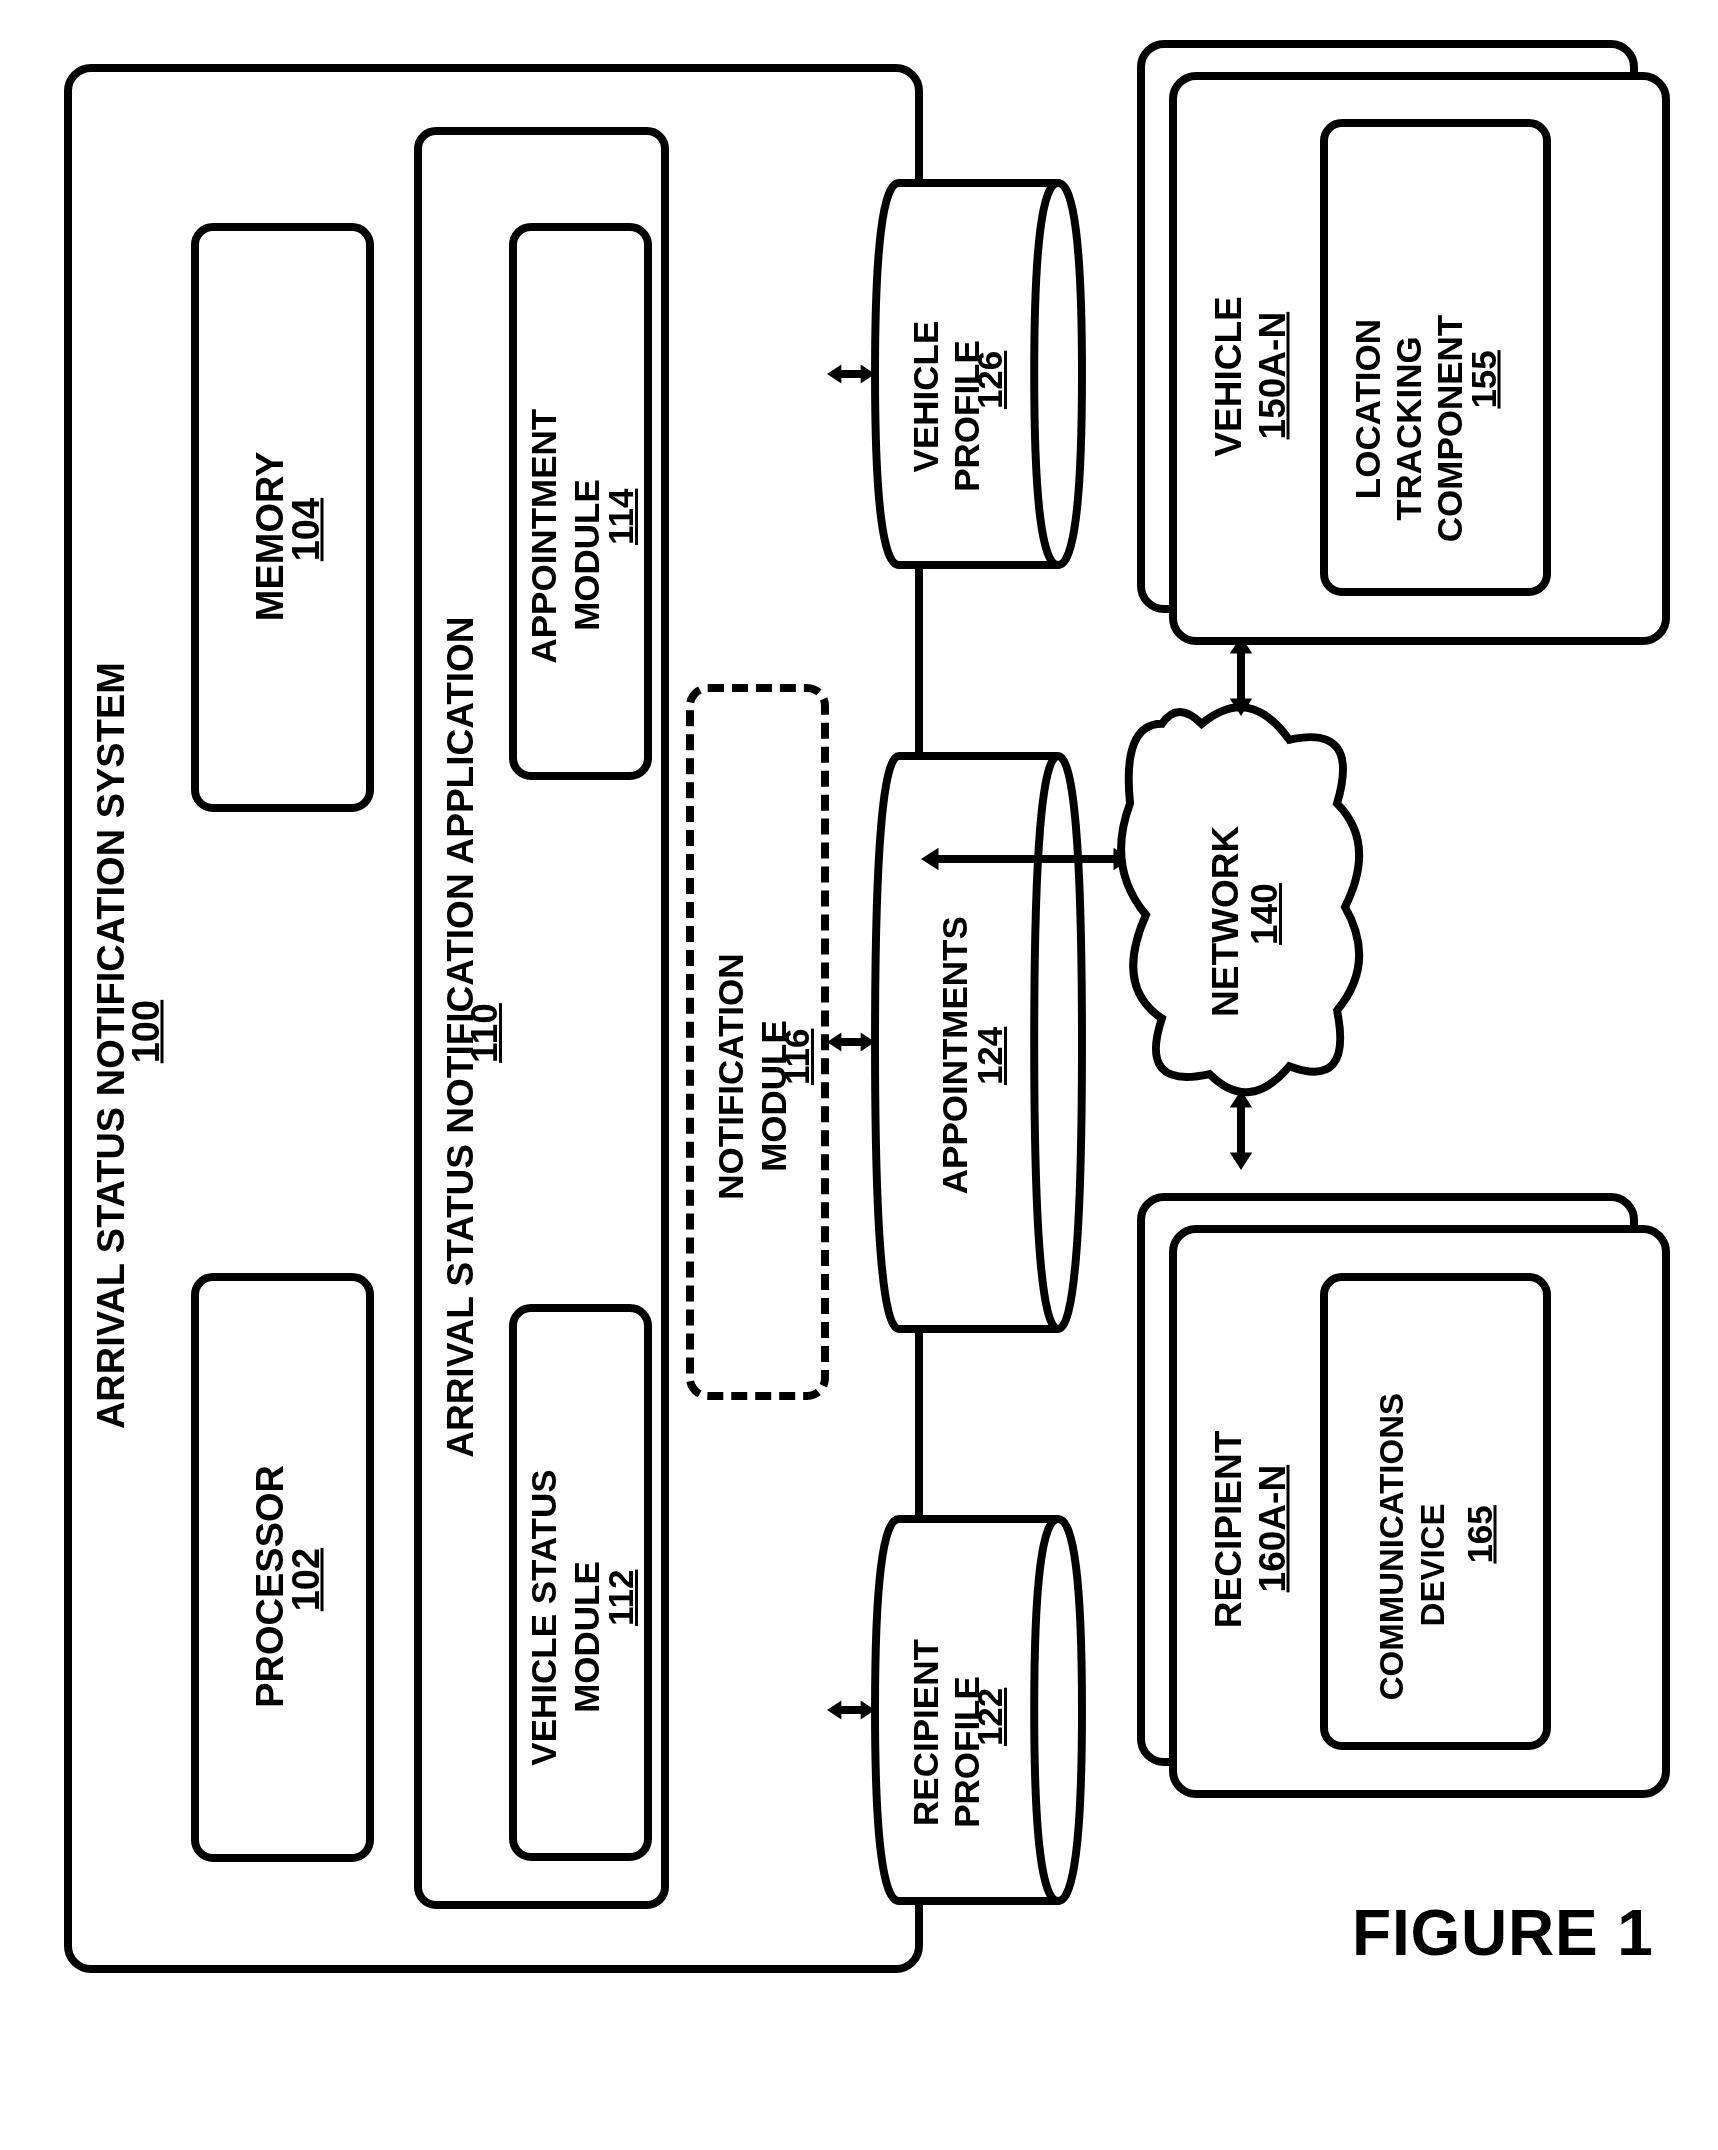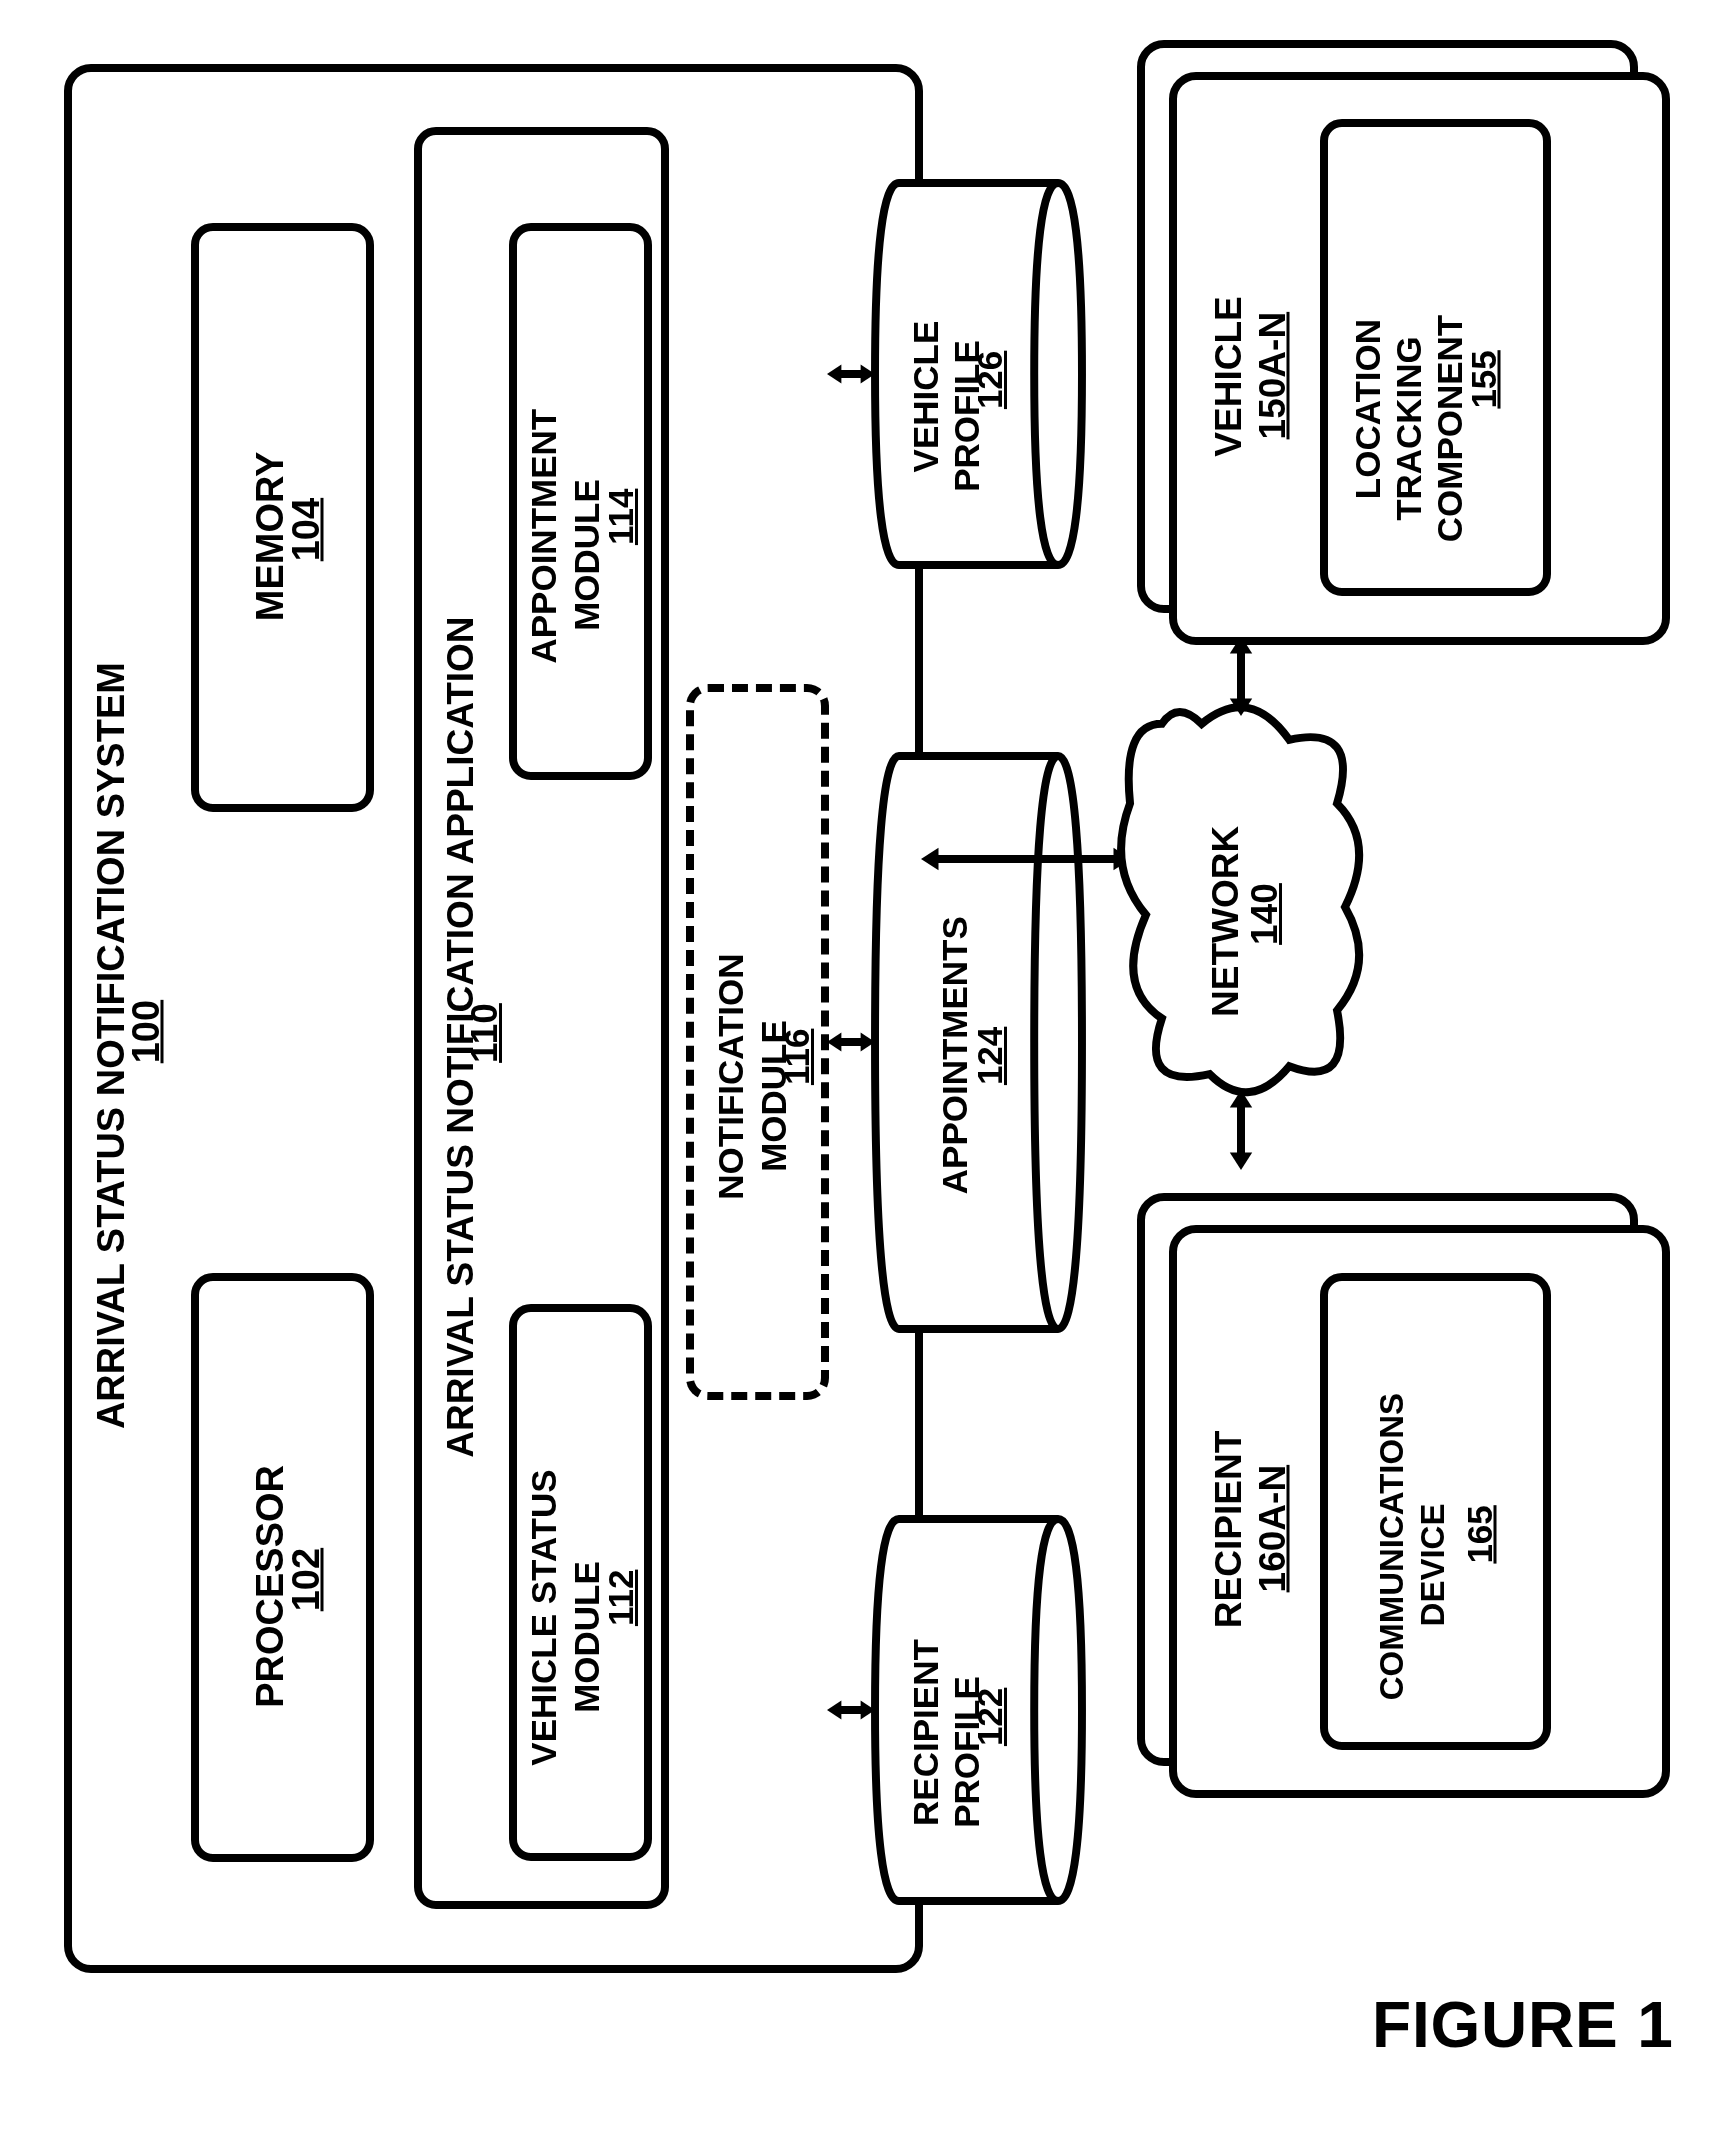--- a/index.html
+++ b/index.html
@@ -212,18 +212,18 @@
   </div>
   <div class="innerbox" style="left:1320px; top:1273px; width:231px; height:477px;"></div>
   <div class="label" style="left:1173px; top:1483px; width:477px; font-size:33px; line-height:41px;">
     <span>COMMUNICATIONS
 DEVICE</span>
   </div>
   <div class="label" style="left:1432px; top:1495px; width:95px; font-size:35px;">
     <span class="u">165</span>
   </div>
 
-  <div class="fig" style="left:1352px; top:1988px;margin-left:20px;">
+  <div class="fig" style="left:1352px; top:1896px;">
     <span>FIGURE 1</span>
   </div>
 
 </div>
 
 
 </body></html>

